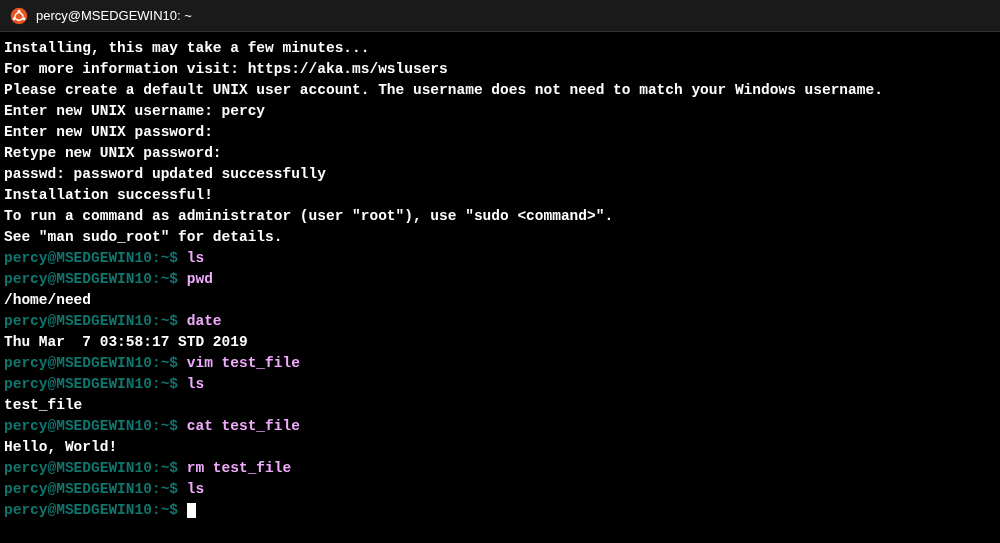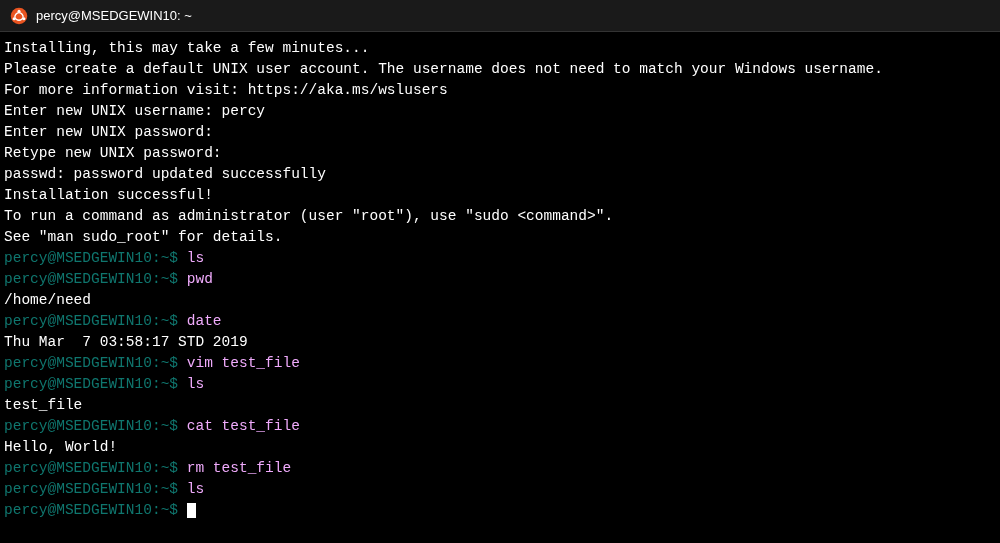--- a/index.html
+++ b/index.html
@@ -44,20 +44,21 @@
     
     .terminal {
       background: #000;
       color: #fff;
       padding: 6px 4px 4px 4px;
       height: calc(543px - 32px);
       overflow-y: auto;
       line-height: 1.45;
       font-size: 14.5px;
       font-family: 'Courier New', Courier, monospace;
+      font-weight: bold;
     }
 
     .line {
       display: block;
       white-space: pre;
     }
 
     .white { color: #ffffff; }
 
     .prompt {
@@ -94,22 +95,22 @@
     <circle cx="5.5" cy="15.5" r="2" fill="white"></circle>
     <path d="M12 7.5 A6 6 0 0 1 17.5 14" stroke="white" stroke-width="1.8" fill="none"></path>
     <path d="M12 7.5 A6 6 0 0 0 6.5 14" stroke="white" stroke-width="1.8" fill="none"></path>
     <path d="M17.5 14 A6 6 0 0 1 6.5 14" stroke="white" stroke-width="1.8" fill="none"></path>
   </svg>
   <span class="title-bar-text">percy@MSEDGEWIN10: ~</span>
 </div>
 
 <div class="terminal" id="terminal">
     <span class="line white">Installing, this may take a few minutes...</span>
+    <span class="line white">For more information visit: https://aka.ms/wslusers</span>
     <span class="line white">Please create a default UNIX user account. The username does not need to match your Windows username.</span>
-    <span class="line white">For more information visit: https://aka.ms/wslusers</span>
     <span class="line white">Enter new UNIX username: percy</span>
     <span class="line white">Enter new UNIX password:</span>
     <span class="line white">Retype new UNIX password:</span>
     <span class="line white">passwd: password updated successfully</span>
     <span class="line white">Installation successful!</span>
     <span class="line white">To run a command as administrator (user "root"), use "sudo &lt;command&gt;".</span>
     <span class="line white">See "man sudo_root" for details.</span>
     <span class="line white"></span>
     <span class="line"><span class="prompt">percy@MSEDGEWIN10:~$ </span><span class="cmd">ls</span></span>
     <span class="line"><span class="prompt">percy@MSEDGEWIN10:~$ </span><span class="cmd">pwd</span></span>

